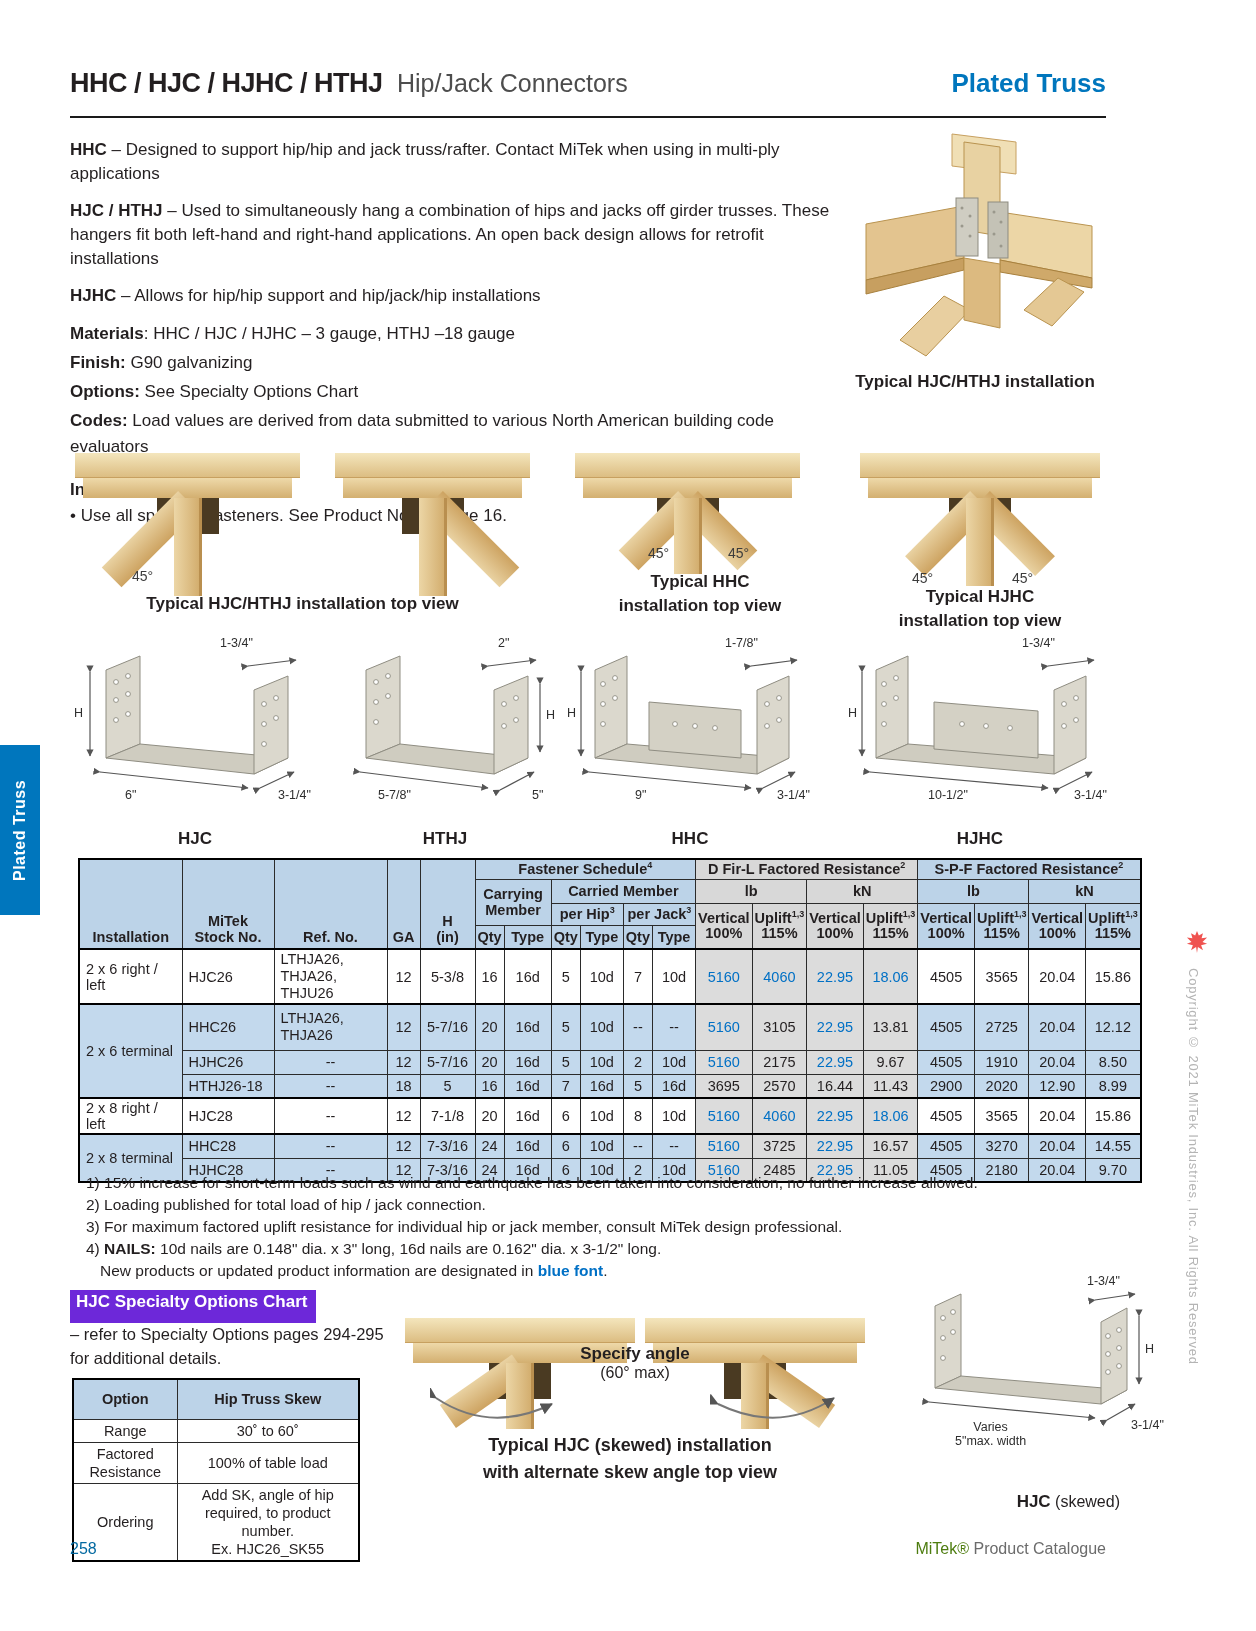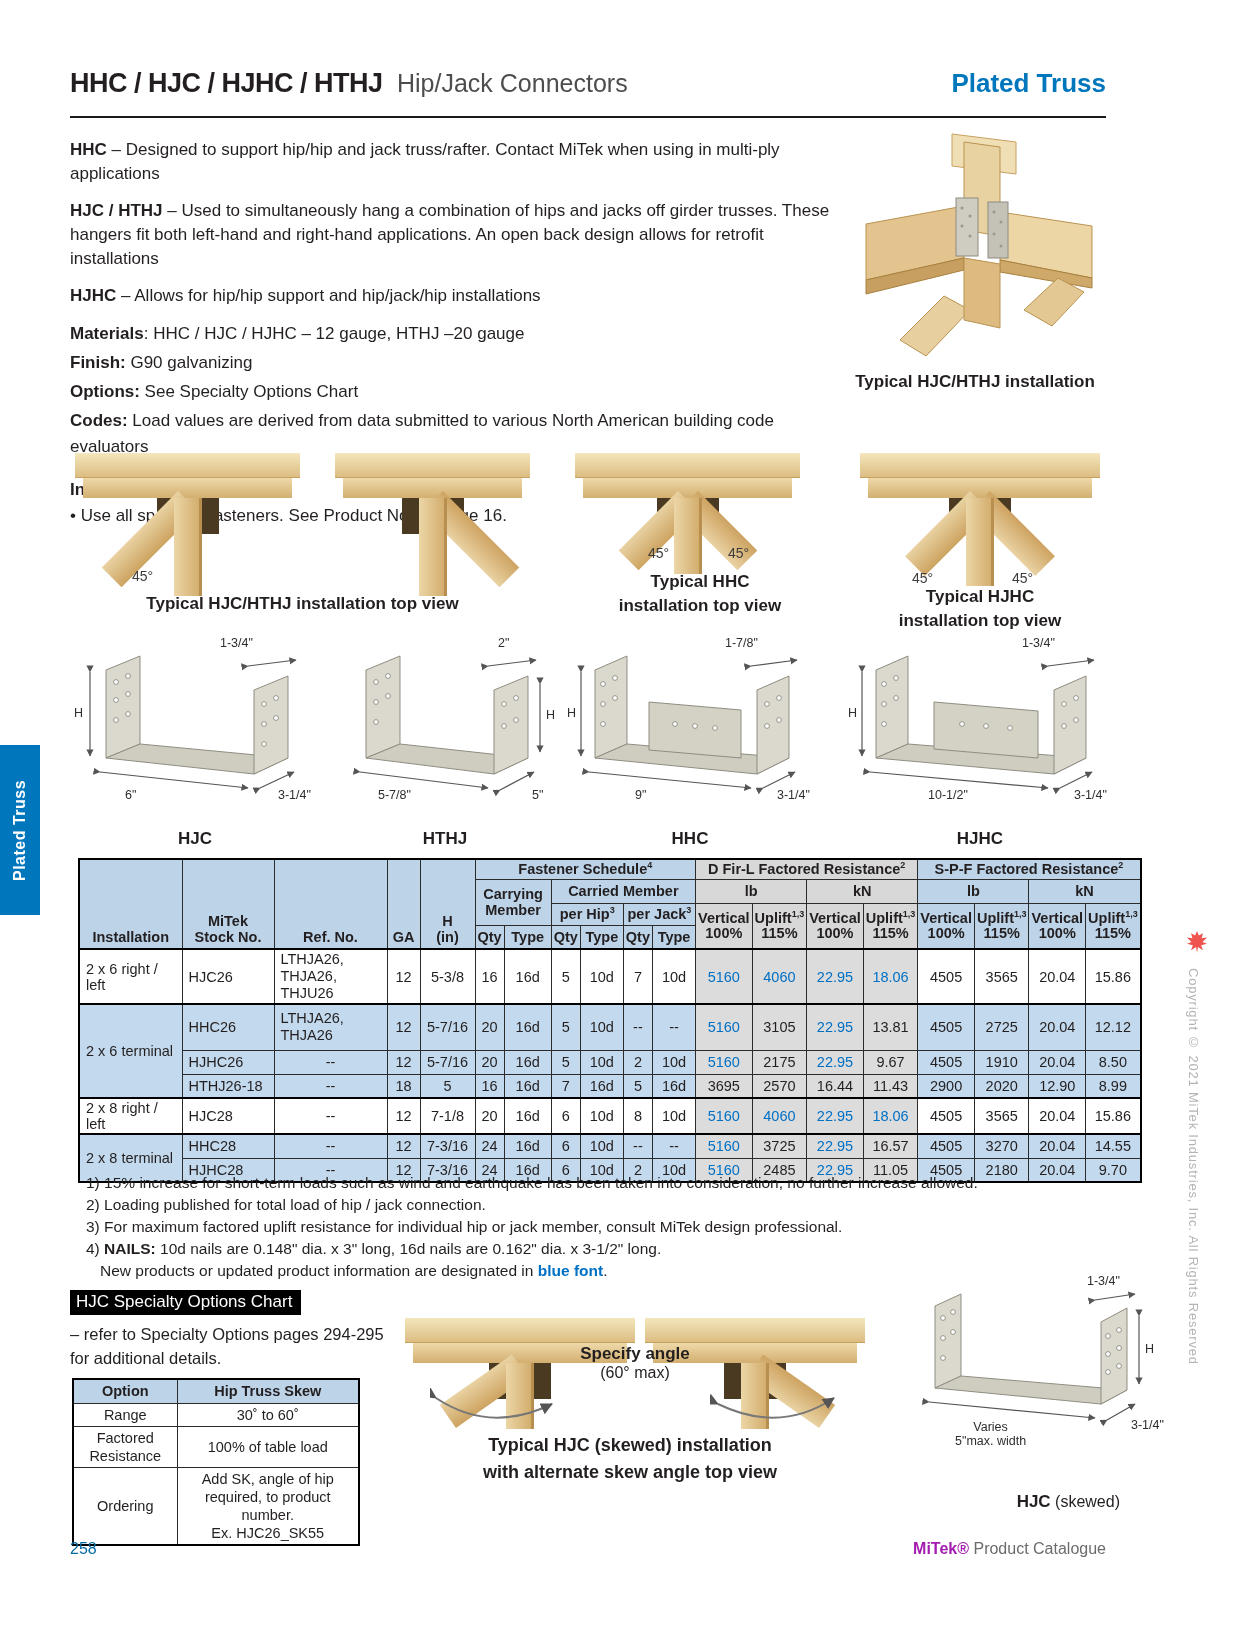--- a/index.html
+++ b/index.html
@@ -64,42 +64,42 @@
   table.main td.stk{text-align:left;padding-left:6px;}
   table.main td.ref{text-align:left;padding-left:6px;white-space:pre-line;line-height:17px;}
   table.main tr.grp td{border-top:2px solid #000;}
   .vu div{line-height:15px;}
 
   
   .fnotes{position:absolute;left:86px;top:1172px;font-size:15.5px;line-height:22px;}
   .bluetxt{color:#0070c5;}
 
   
-  .spec-title{position:absolute;left:70px;top:1290px;background:#000000;color:#fff;
-              font-size:17px;font-weight:normal;padding:2px 9px 3px 6px;}
+  .spec-title{position:absolute;left:70px;top:1290px;background:#6d28d9;color:#fff;
+              font-size:17px;font-weight:bold;padding:2px 9px 11px 6px;}
   .spec-note{position:absolute;left:70px;top:1322px;width:320px;font-size:16.5px;line-height:24px;}
   table.spec{position:absolute;left:72px;top:1378px;border-collapse:collapse;table-layout:fixed;
              font-size:14.5px;border:2px solid #000;}
   table.spec th,table.spec td{border:1px solid #2b2b2b;padding:2px 4px;text-align:center;
              vertical-align:middle;white-space:pre-line;line-height:18px;}
   table.spec th{background:#bcd3e8;}
   table.spec td.lbl{font-weight:normal;background:#fff;}
 
   
   .skew-note{position:absolute;left:560px;top:1344px;width:150px;text-align:center;font-size:16px;}
   .skew-note b{font-size:17px;}
   .skew-cap{position:absolute;left:420px;top:1432px;width:420px;text-align:center;
             font-size:18px;font-weight:bold;line-height:27px;}
   .hjc-skew-cap{position:absolute;left:900px;top:1492px;width:220px;text-align:right;font-size:16px;}
   .hjc-skew-cap b{font-size:17px;font-weight:bold;}
 
   
   .pageno{position:absolute;left:70px;top:1540px;font-size:16px;color:#0369a1;}
   .footer-right{position:absolute;right:150px;top:1540px;font-size:16px;}
-  .footer-right .brand{color:#a21caf;font-weight:bold;text-align:center;}
+  .footer-right .brand{color:#4d7c0f;font-weight:normal;text-align:center;}
   .footer-right .rest{color:#6b6b6b;}
 
   
   .sidetab{position:absolute;left:0;top:745px;width:40px;height:170px;background:#0076bd;}
   .sidetab span{position:absolute;left:0;top:0;width:100%;height:100%;
     writing-mode:vertical-rl;transform:rotate(180deg);color:#fff;font-weight:bold;font-size:16px;
     display:flex;align-items:center;justify-content:center;letter-spacing:.5px;}
   .copycol{position:absolute;left:1186px;top:968px;height:400px;writing-mode:vertical-rl;
            font-size:13px;color:#b4b4b4;letter-spacing:.8px;}
   .leaf{position:absolute;left:1186px;top:930px;}
@@ -125,21 +125,21 @@
     <span class="title-main">HHC / HJC / HJHC / HTHJ</span>
     <span class="title-sub">Hip/Jack Connectors</span>
     <span class="title-cat">Plated Truss</span>
   </div>
   <div class="hrule"></div>
 
   <div class="intro">
     <p><b class="lead">HHC</b><span> – Designed to support hip/hip and jack truss/rafter. Contact MiTek when using in multi-ply applications</span></p>
     <p><b class="lead">HJC / HTHJ</b><span> – Used to simultaneously hang a combination of hips and jacks off girder trusses. These hangers fit both left-hand and right-hand applications. An open back design allows for retrofit installations</span></p>
     <p><b class="lead">HJHC</b><span> – Allows for hip/hip support and hip/jack/hip installations</span></p>
-    <p class="tight"><b class="lead">Materials</b><span>: HHC / HJC / HJHC – 12 gauge, HTHJ –20 gauge</span></p>
+    <p class="tight"><b class="lead">Materials</b><span>: HHC / HJC / HJHC – 3 gauge, HTHJ –18 gauge</span></p>
     <p class="tight"><b class="lead">Finish:</b><span>  G90 galvanizing</span></p>
     <p class="tight"><b class="lead">Options:</b><span>  See Specialty Options Chart</span></p>
     <p class="tight"><b class="lead">Codes:</b><span>  Load values are derived from data submitted to various North American building code evaluators</span></p>
     <p style="margin-top:18px;margin-bottom:2px;"><b class="lead">Installation:</b></p>
     <p><span>• Use all specified fasteners. See Product Notes, page 16.</span></p>
   </div>
 
   <div class="truss3d">
     <svg width="260" height="240" viewBox="0 0 260 240">
       <polygon points="104,6 168,14 168,46 104,38" fill="#f0dfb5" stroke="#c7a060"></polygon>
@@ -603,21 +603,21 @@
   <div class="spec-note">
     <div>– refer to Specialty Options pages 294-295</div>
       <div>for additional details.</div>
   </div>
   <table class="spec">
     <colgroup>
         <col style="width:104px">
         <col style="width:182px">
       </colgroup>
     <tbody>
-        <tr style="height:24px;">
+        <tr style="height:40px;">
       <th>Option</th>
       <th>Hip Truss Skew</th>
     </tr>
     <tr style="height:22px;">
       <td class="lbl">Range</td>
       <td>30˚ to 60˚</td>
     </tr>
     <tr style="height:40px;">
       <td class="lbl">Factored
 Resistance</td>

